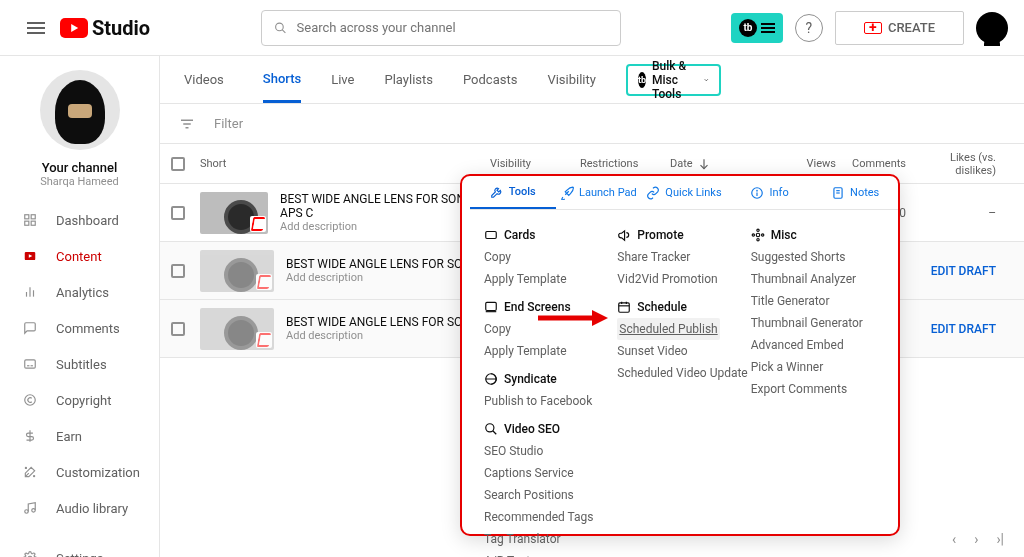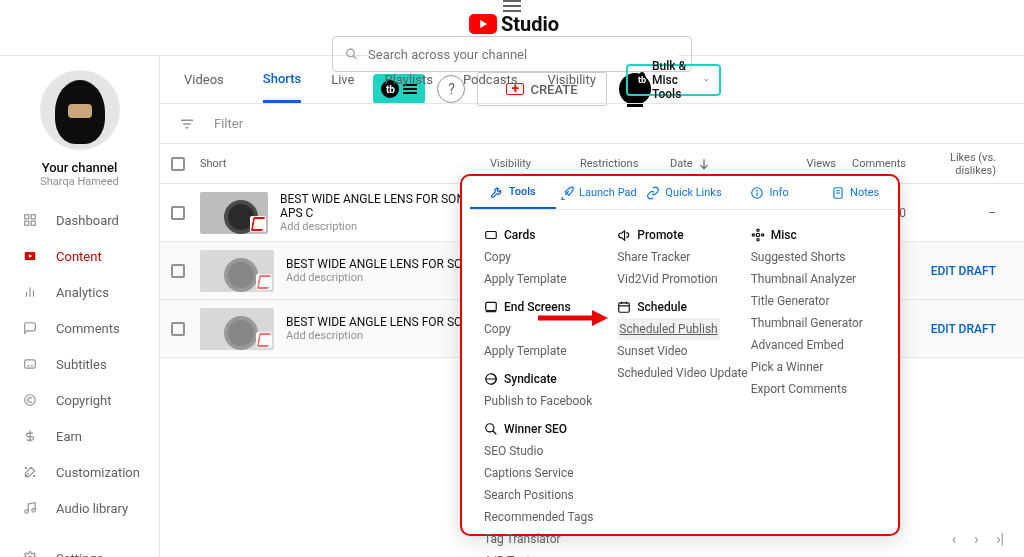--- a/index.html
+++ b/index.html
@@ -1,17 +1,17 @@
 <!DOCTYPE html>
 <html><head>
 <meta charset="utf-8">
 <style>
   * { box-sizing: border-box; margin: 0; padding: 0; font-family: Roboto, Arial, sans-serif; }
   body { background: #fff; color: #0d0d0d; width: 1024px; height: 557px; overflow: hidden; position: relative; }
-  .header { height: 56px; display: flex; align-items: center; padding: 0 16px; border-bottom: 1px solid #e5e5e5; flex-direction: column; }
+  .header { height: 56px; display: flex; align-items: center; padding: 0 16px; border-bottom: 1px solid #e5e5e5; }
   .menu-btn { width: 40px; height: 40px; display: flex; align-items: center; justify-content: center; cursor: pointer; }
   .menu-lines { display: flex; flex-direction: column; gap: 3px; }
   .menu-lines span { display:block; width: 18px; height: 2px; background: #606060; }
   .logo { display: flex; align-items: center; margin-left: 4px; font-weight: 700; font-size: 20px; }
   .yt-mark { width: 28px; height: 20px; background: #ff0000; border-radius: 5px; position: relative; margin-right: 4px; }
   .yt-mark::after { content:''; position:absolute; left:50%; top:50%; transform:translate(-40%,-50%); border-left:7px solid #fff; border-top:4.5px solid transparent; border-bottom:4.5px solid transparent; }
   .search-wrap { flex:1; display:flex; justify-content:center; }
   .search { width: 360px; height: 36px; border: 1px solid #ccc; border-radius: 4px; display:flex; align-items:center; padding: 12px 12px; color:#909090; }
   .search svg { margin-right: 10px; }
   .search input { border:none; outline:none; width:100%; font-size:13px; color:#606060; }
@@ -404,21 +404,21 @@
           </svg>
           <span>Syndicate</span>
         </div>
       <div class="plink">Publish to Facebook</div>
 
       <div class="pgroup-h">
           <svg class="ico" viewBox="0 0 24 24" fill="none" stroke="#0d0d0d" stroke-width="2">
             <circle cx="10" cy="10" r="7"></circle>
             <line x1="21" y1="21" x2="15" y2="15"></line>
           </svg>
-          <span>Winner SEO</span>
+          <span>Video SEO</span>
         </div>
       <div class="plink">SEO Studio</div>
       <div class="plink">Captions Service</div>
       <div class="plink">Search Positions</div>
       <div class="plink">Recommended Tags</div>
       <div class="plink">Tag Translator</div>
       <div class="plink">A/B Test</div>
     </div>
 
     <div class="pcol">

